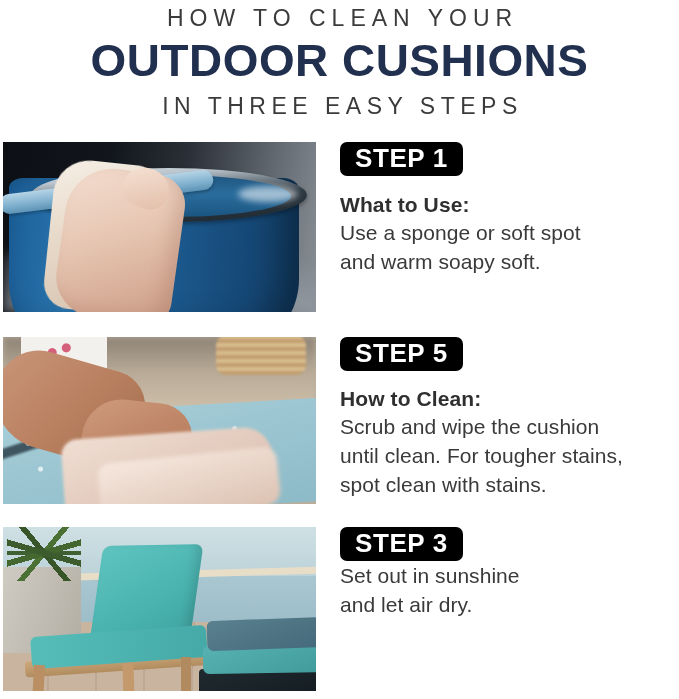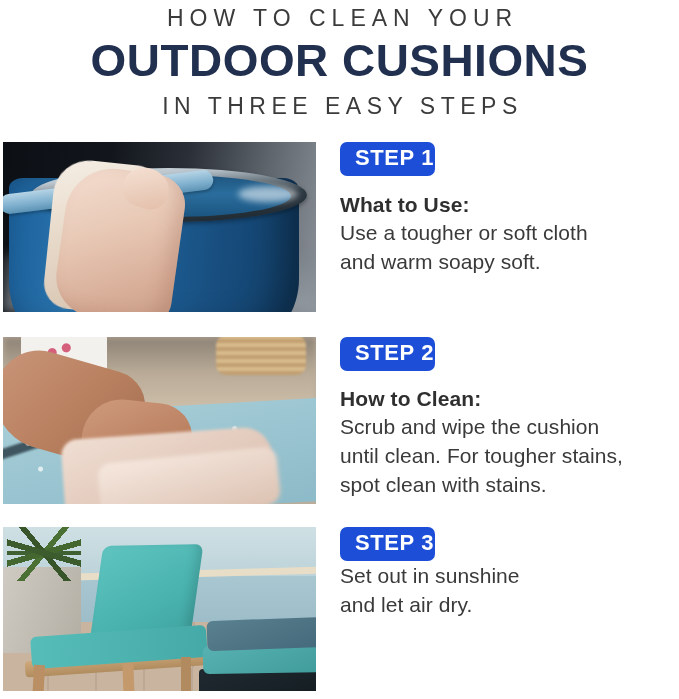--- a/index.html
+++ b/index.html
@@ -42,25 +42,25 @@
     position:absolute;left:3px;top:0;
     width:313px;height:100%;
     overflow:hidden;
     background:#ccc;
   }
   .text-col{
     position:absolute;left:340px;top:0;width:339px;height:100%;
   }
   .badge{
     display:inline-block;
-    background:#1d4ed8;
+    background:#000000;
     color:#ffffff;
-    font-size:22px;font-weight:bold;
+    font-size:26px;font-weight:bold;
     letter-spacing:0.6px;
-    padding:5px 1px 7px 15px;
+    padding:5px 15px 7px 15px;
     border-radius:7px;
     line-height:22px;
   }
   .lead{
     font-size:21px;font-weight:bold;color:#2f2f2f;
     margin-top:16px;line-height:26px;letter-spacing:0.1px;
   }
   .body-txt{
     font-size:21px;font-weight:400;color:#3a3a3a;
     line-height:28px;letter-spacing:0.05px;margin-top:1px;
@@ -272,21 +272,21 @@
         <div class="hilite"></div>
         <div class="handle"></div>
         <div class="cloth"></div>
         <div class="hand"></div>
         <div class="thumb"></div>
       </div>
     </div>
     <div class="text-col">
       <div class="badge">STEP 1</div>
       <div class="lead">What to Use:</div>
-      <div class="body-txt">Use a tougher or soft cloth</div>
+      <div class="body-txt">Use a sponge or soft spot</div>
       <div class="body-txt">and warm soapy soft.</div>
     </div>
   </div>
 
   <div class="row" id="row2">
     <div class="photo">
       <div class="p2">
         <div class="bgfloor"></div>
         <div class="shirt"></div>
         <div class="leaf"></div>
@@ -294,21 +294,21 @@
         <div class="cushion"></div>
         <div class="cushion-edge"></div>
         <div class="drops"></div>
         <div class="arm"></div>
         <div class="hand2"></div>
         <div class="towel"></div>
         <div class="towel2"></div>
       </div>
     </div>
     <div class="text-col">
-      <div class="badge">STEP 2</div>
+      <div class="badge">STEP 5</div>
       <div class="lead">How to Clean:</div>
       <div class="body-txt">Scrub and wipe the cushion</div>
       <div class="body-txt">until clean. For tougher stains,</div>
       <div class="body-txt">spot clean with stains.</div>
     </div>
   </div>
 
   <div class="row" id="row3">
     <div class="photo">
       <div class="p3">

